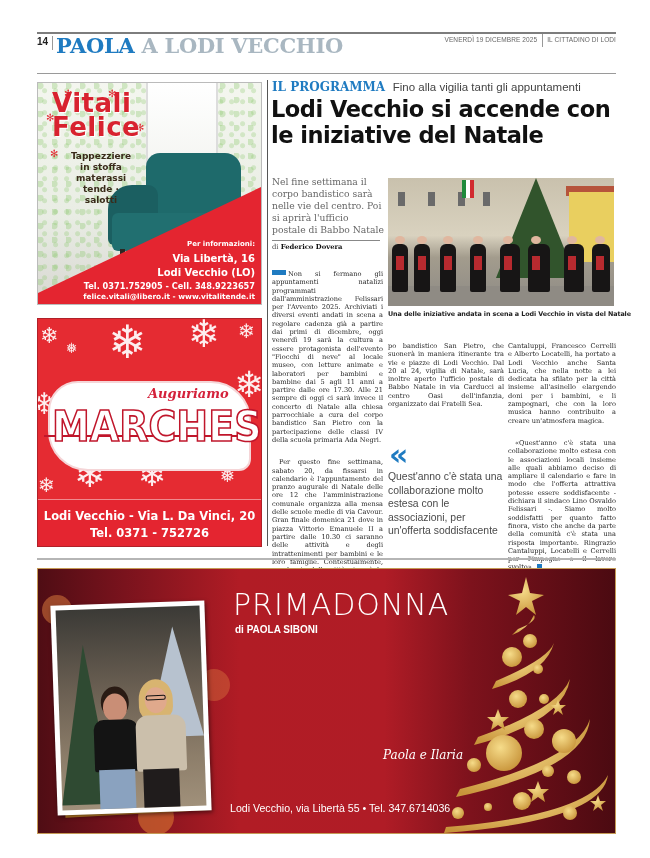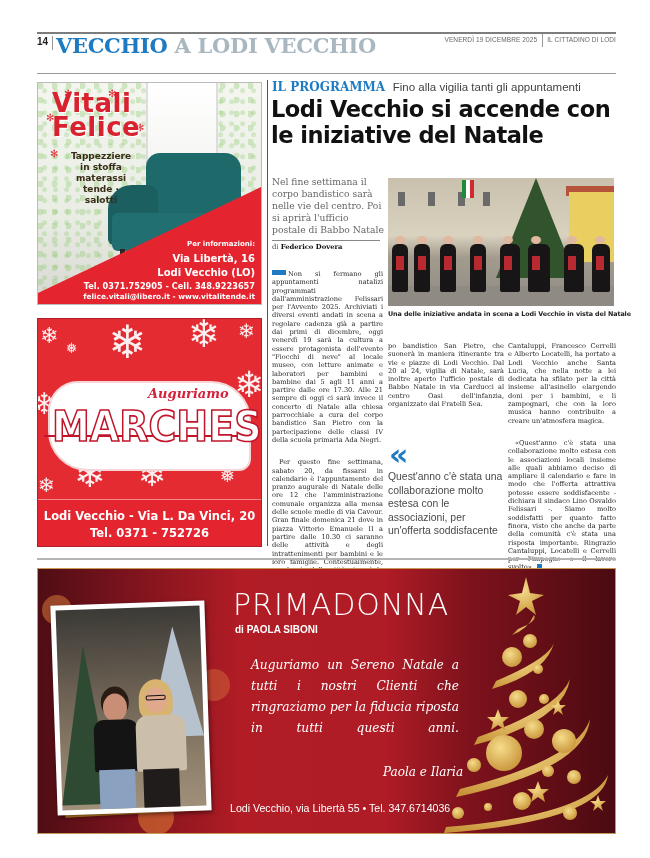--- a/index.html
+++ b/index.html
@@ -93,32 +93,32 @@
   .girl .legs { position: absolute; left: 4px; top: 76px; width: 36px; height: 42px; background: #8aa2bf; }
   .woman { position: absolute; left: 76px; top: 72px; width: 50px; height: 130px; }
   .woman .hair { position: absolute; left: 4px; top: 0; width: 34px; height: 40px; background: #d8b470; border-radius: 50% 50% 30% 30%; }
   .woman .head { position: absolute; left: 10px; top: 8px; width: 22px; height: 26px; background: #e0a98c; border-radius: 50%; }
   .woman .glasses { position: absolute; left: 11px; top: 16px; width: 20px; height: 5px; border: 1.5px solid #111; border-radius: 2px; }
   .woman .body { position: absolute; left: 0; top: 36px; width: 50px; height: 56px; background: #cbbfab; border-radius: 12px 12px 3px 3px; }
   .woman .legs { position: absolute; left: 6px; top: 90px; width: 36px; height: 40px; background: #201c1c; }
   .prima-title { position: absolute; left: 195px; top: 18px; font: 30px "DejaVu Sans", sans-serif; font-weight: 300; color: #fff; letter-spacing: 1px; }
   .prima-sub { position: absolute; left: 197px; top: 55px; font: bold 10px "Liberation Sans", sans-serif; color: #fff; }
   .prima-msg { position: absolute; left: 213px; top: 86px; width: 208px; font: italic 12.2px "DejaVu Serif", serif; line-height: 21px; color: #fff; text-align: justify; text-align-last: justify; }
-  .prima-sign { position: absolute; left: 345px; top: 196px; font: italic 12px "DejaVu Serif", serif; color: #fff; text-align: right; }
+  .prima-sign { position: absolute; left: 345px; top: 179px; font: italic 12px "DejaVu Serif", serif; color: #fff; text-align: right; }
   .prima-addr { position: absolute; left: 192px; top: 233px; font: 10.6px "Liberation Sans", sans-serif; color: #fff; white-space: nowrap; }
   .gold-tree { position: absolute; left: 400px; top: 0; width: 180px; height: 266px; }
 </style>
 </head>
 <body>
 
 <div class="top-rule"></div>
 <div class="page-num">14</div>
 <div class="page-num-sep"></div>
 <div class="section-title">
-  <span class="blue">VECCHIO</span>
+  <span class="blue">PAOLA</span>
   <span class="grey">A LODI VECCHIO</span>
 </div>
 <div class="meta">
   <span>VENERDÌ 19 DICEMBRE 2025</span>
   <span class="sep"></span>
   <span>IL CITTADINO DI LODI</span>
 </div>
 <div class="header-bottom-rule"></div>
 
 <div class="ad ad-vitali">
@@ -245,21 +245,20 @@
         <div class="hair"></div>
         <div class="head"></div>
         <div class="glasses"></div>
         <div class="body"></div>
         <div class="legs"></div>
       </div>
     </div>
   </div>
   <div class="prima-title">PRIMADONNA</div>
   <div class="prima-sub">di PAOLA SIBONI</div>
-  <div class="prima-msg">Auguriamo un Sereno Natale a tutti i nostri Clienti che ringraziamo per la fiducia riposta in tutti questi anni.</div>
   <div class="prima-sign">Paola e Ilaria</div>
   <div class="prima-addr">Lodi Vecchio, via Libertà 55 • Tel. 347.6714036</div>
   <svg class="gold-tree" viewBox="0 0 180 266">
     <defs>
       <radialGradient id="g" cx="40%" cy="35%" r="70%">
         <stop offset="0" stop-color="#f6dc8a"></stop>
           <stop offset="1" stop-color="#c8943a"></stop>
       </radialGradient>
     </defs>
     <polygon points="88,8 92,24 106,26 94,32 98,46 88,38 78,46 82,32 70,26 84,24" fill="url(#g)"></polygon>

